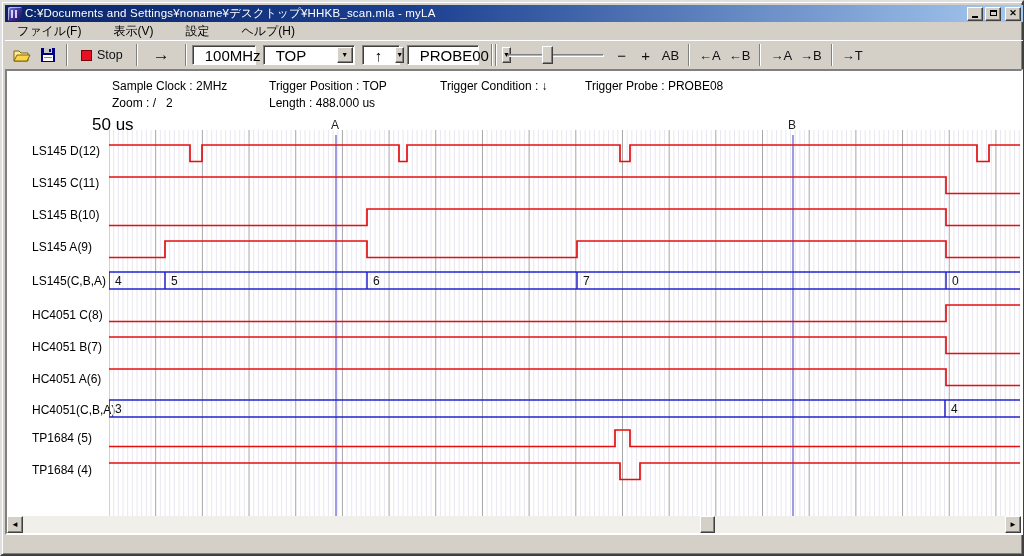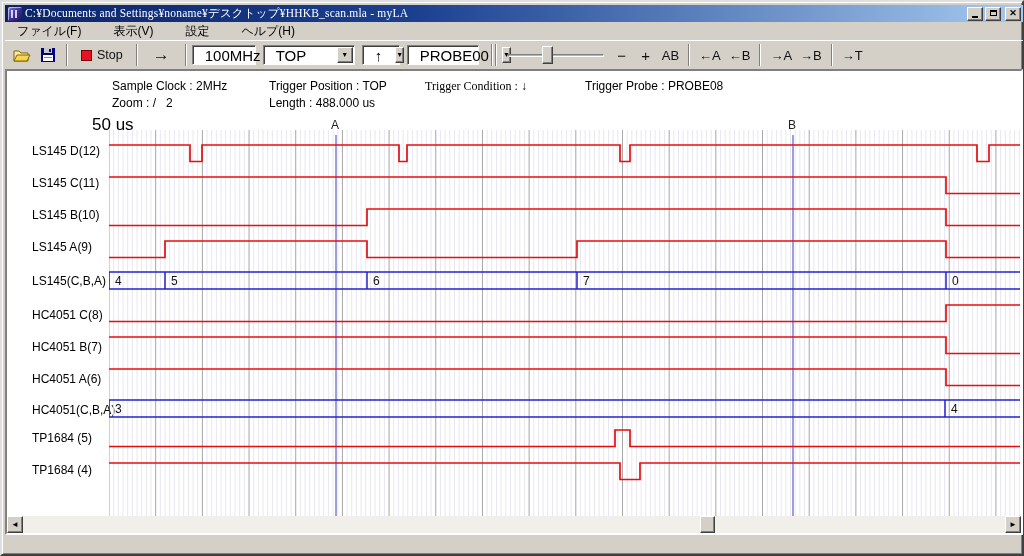--- a/index.html
+++ b/index.html
@@ -11,21 +11,21 @@
 
   
   .titlebar { position:absolute; left:3px; top:3px; width:1018px; height:17px;
               background:linear-gradient(90deg,#0a246a 0%,#1b3f8f 40%,#a6caf0 100%);
               display:flex; align-items:center; padding:0 2px; }
   .app-icon { width:14px; height:14px; margin:0 3px 0 1px; border-radius:2px;
               background:linear-gradient(135deg,#7a7ad8,#3c2a8e 55%,#181850);
               box-shadow:inset 1px 1px 0 rgba(255,255,255,.55); position:relative; }
   .app-icon::after { content:""; position:absolute; left:3px; top:3px; width:8px; height:8px;
               background:repeating-linear-gradient(90deg,#cfcfff 0 2px,transparent 2px 4px); }
-  .title-text { color:#fff; font-size:11.5px; letter-spacing:.2px; white-space:nowrap; overflow:hidden; flex:1;font-family:Liberation Serif, serif; }
+  .title-text { color:#fff; font-size:11.5px; letter-spacing:.2px; white-space:nowrap; overflow:hidden; flex:1; }
   .win-btns { display:flex; gap:2px; margin-left:4px; }
   .win-btn { width:16px; height:14px; background:#d4d0c8; border:1px solid;
              border-color:#fff #404040 #404040 #fff; box-shadow:inset -1px -1px 0 #808080;
              font-size:9px; line-height:11px; text-align:center; color:#000; font-weight:bold; }
   .win-btn .box { display:inline-block; width:7px; height:6px; border:1px solid #000; border-top-width:2px; margin-top:2px; }
   .win-btn .mini { display:inline-block; width:6px; height:2px; background:#000; margin-top:8px; }
 
   
   .menubar { position:absolute; left:3px; top:20px; width:1018px; height:18px;
              display:flex; align-items:center; font-size:12px; padding-left:5px; gap:18px; }
@@ -161,21 +161,21 @@
     <div class="tb-sep"></div>
     <div class="tb-btn">→A</div>
     <div class="tb-btn">→B</div>
     <div class="tb-sep"></div>
     <div class="tb-btn">→T</div>
   </div>
 
   <div class="workspace">
     <span class="info-text" style="left:105px; top:8px;">Sample Clock : 2MHz</span>
     <span class="info-text" style="left:262px; top:8px;">Trigger Position : TOP</span>
-    <span class="info-text" style="left:418px; top:8px;font-family:Liberation Serif, serif;">Trigger Condition : ↓</span>
+    <span class="info-text" style="left:433px; top:8px;">Trigger Condition : ↓</span>
     <span class="info-text" style="left:578px; top:8px;">Trigger Probe : PROBE08</span>
     <span class="info-text" style="left:105px; top:25px;">Zoom : /   2</span>
     <span class="info-text" style="left:262px; top:25px;">Length : 488.000 us</span>
 
     <span class="tb-label" style="left:85px; top:44px;">50 us</span>
     <span class="marker-label" style="left:324px; top:47px;">A</span>
     <span class="marker-label" style="left:781px; top:47px;">B</span>
 
     <div id="siglabels">
         <span class="sig-label" style="top: 73px;">LS145 D(12)</span>

